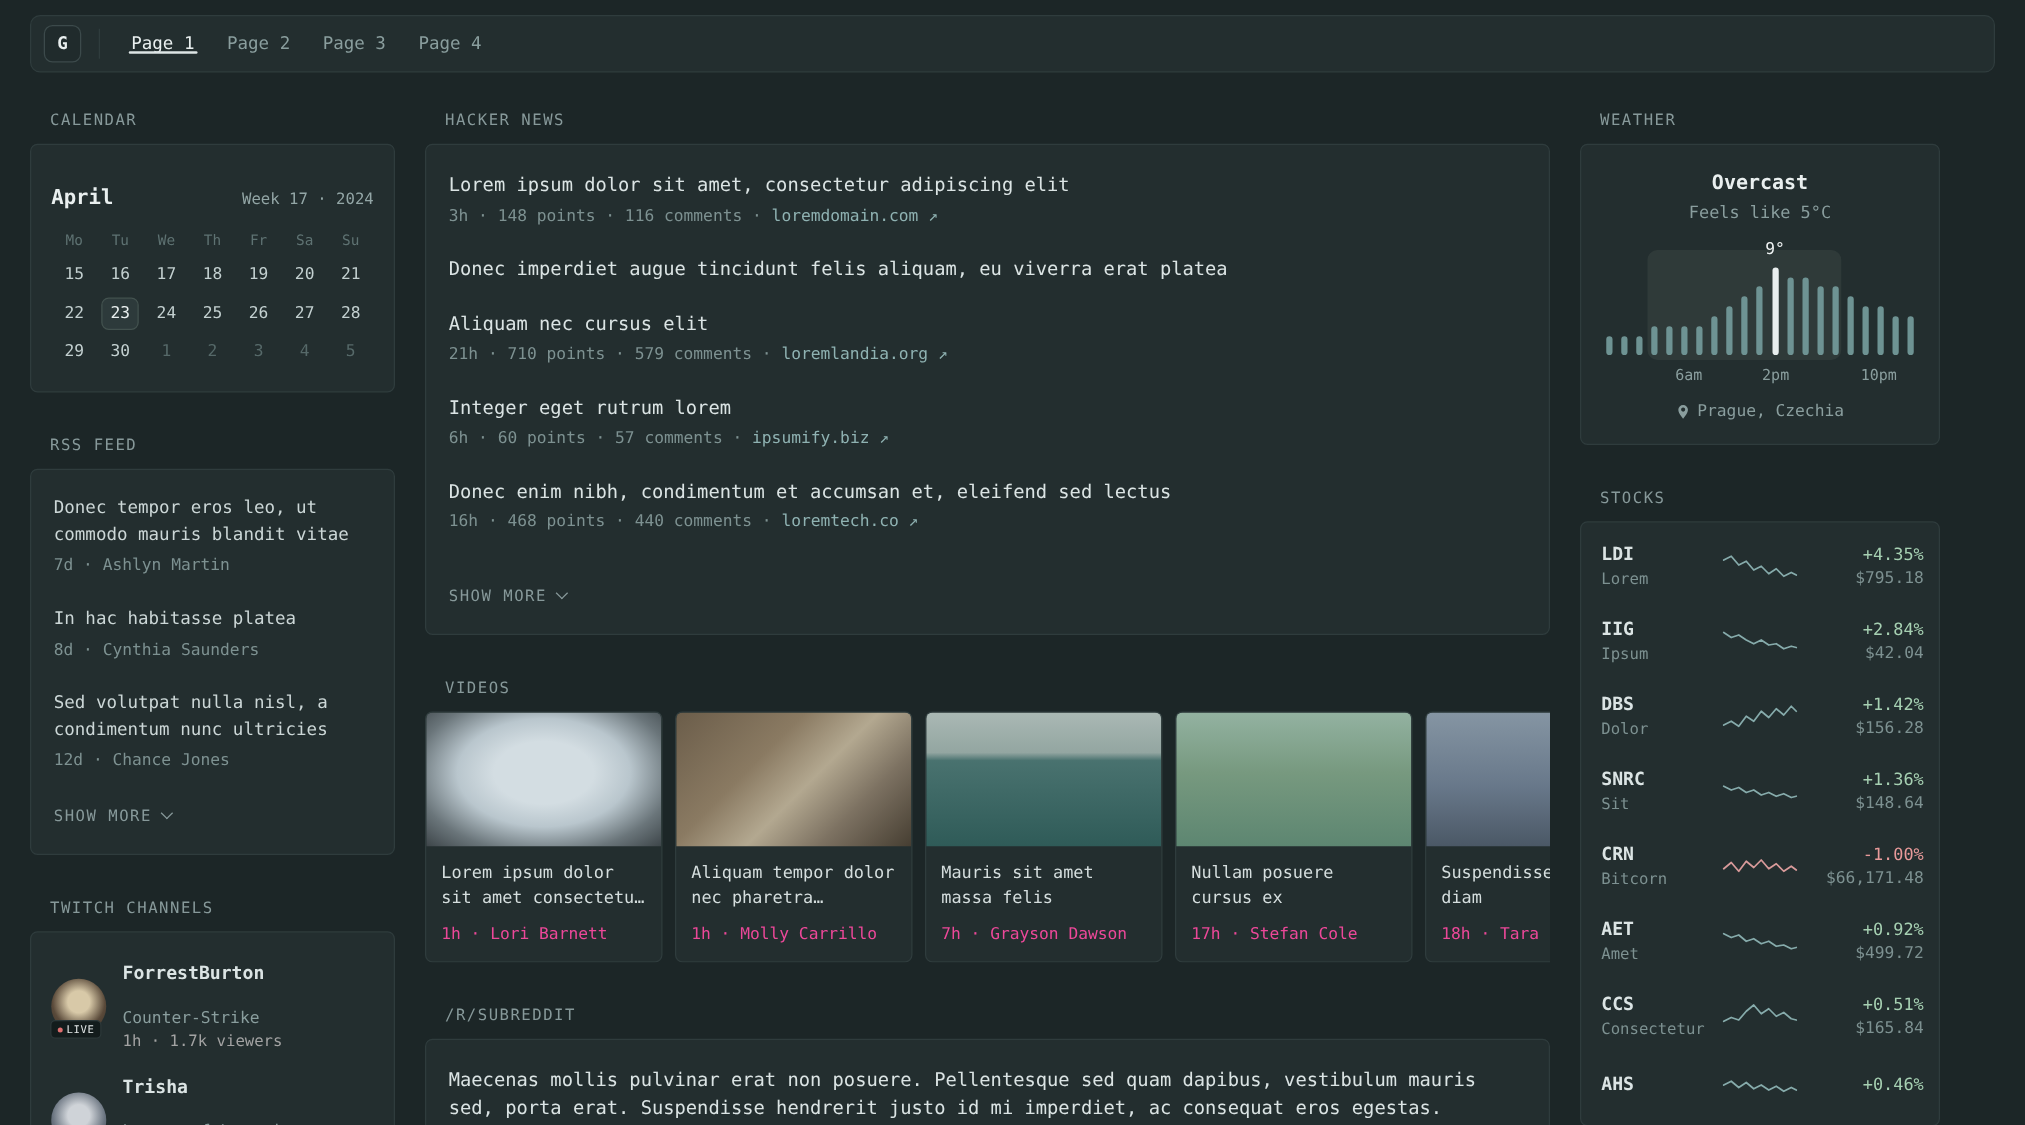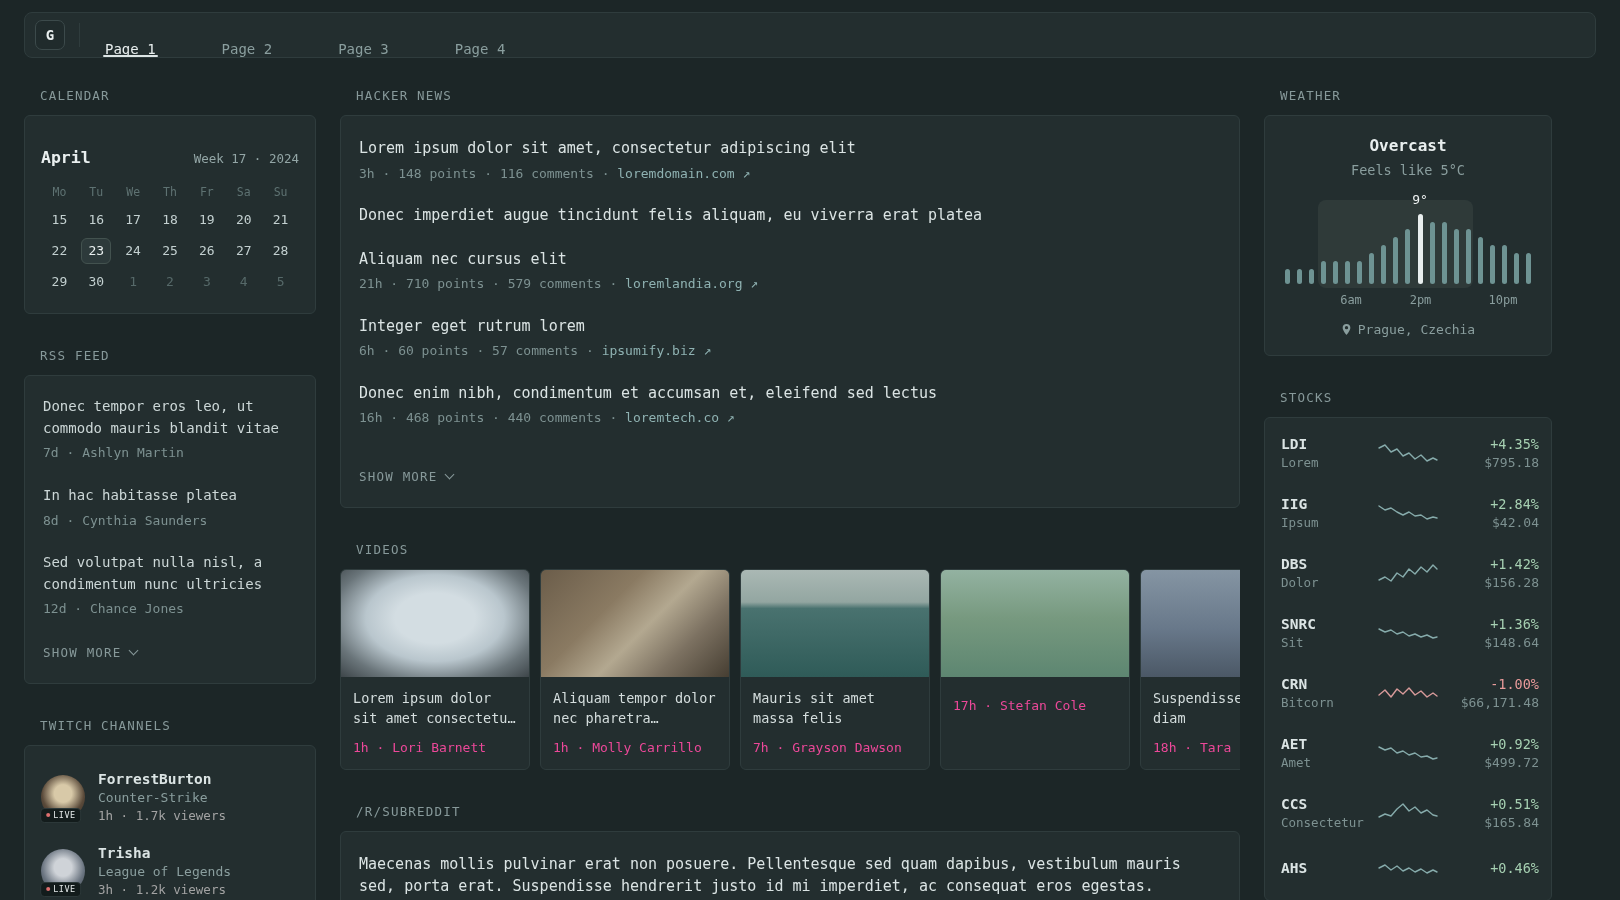--- a/index.html
+++ b/index.html
@@ -26,21 +26,21 @@
     margin:12px 24px 0 24px;height:46px;
     background:var(--card);border:1px solid var(--border);border-radius:8px;
     display:flex;align-items:stretch;padding:0 10px;
   }
   .logo{
     align-self:center;width:30px;height:30px;border:1px solid #3c4a4b;border-radius:7px;
     background:#202b2c;display:flex;align-items:center;justify-content:center;
     font-size:14px;font-weight:bold;color:var(--text-bright);cursor:pointer;
   }
   .nav-divider{align-self:center;width:1px;height:24px;background:var(--border);margin:0 12px 0 14px;}
-  .tabs{display:flex;align-items:flex-end;gap:40px;}
+  .tabs{display:flex;align-items:center;}
   .tab{
     display:flex;align-items:center;padding:0 13px;font-size:14px;color:var(--dim);
     position:relative;cursor:pointer;
   }
   .tab.active{color:var(--text-bright);}
   .tab.active::after{
     content:"";position:absolute;left:11px;right:11px;bottom:0;height:2px;
     background:#dde5e5;border-radius:2px;
   }
   
@@ -88,21 +88,21 @@
   .av1{background:radial-gradient(circle at 50% 42%,#d8c9a8 0 26%,#5a4a3a 62%,#2e2620 100%);}
   .av2{background:radial-gradient(circle at 50% 42%,#cfd3d8 0 26%,#6a7480 62%,#333a42 100%);}
   .live-badge{
     position:absolute;bottom:-4px;left:50%;transform:translateX(-55%);
     background:#131c1c;border:1px solid #2c3839;border-radius:4px;
     font-size:8.5px;letter-spacing:.5px;color:#e3e8e8;padding:1.5px 5px;
     display:flex;align-items:center;gap:3px;white-space:nowrap;
   }
   .live-dot{width:4px;height:4px;border-radius:50%;background:#de6f6f;}
   .tw-name{font-size:14.5px;font-weight:bold;color:#dbe4e4;}
-  .tw-game{font-size:13px;color:var(--dim);margin-top:3px;}
+  .tw-game{font-size:13px;color:var(--dim);margin-top:20px;}
   .tw-meta{font-size:12.5px;color:#a3a3a3;margin-top:3px;}
   
   .hn{padding:21px 18px 22px;}
   .hn-item{margin-bottom:21px;}
   .hn-item:last-of-type{margin-bottom:0;}
   .hn-title{font-size:15px;line-height:1.5;color:#dbe4e4;cursor:pointer;margin-bottom:4px;}
   
   .videos-row{display:flex;gap:10px;overflow:hidden;}
   .video-card{
     width:190px;flex-shrink:0;background:var(--card);
@@ -318,20 +318,21 @@
         <div class="video-card">
           <div class="video-thumb vt3"></div>
           <div class="video-body">
             <div class="video-title">Mauris sit amet massa felis</div>
             <div class="video-meta">7h · Grayson Dawson</div>
           </div>
         </div>
         <div class="video-card">
           <div class="video-thumb vt4"></div>
           <div class="video-body">
+            <div class="video-title">Nullam posuere cursus ex</div>
             <div class="video-meta">17h · Stefan Cole</div>
           </div>
         </div>
         <div class="video-card">
           <div class="video-thumb vt5"></div>
           <div class="video-body">
             <div class="video-title">Suspendisse
 diam</div>
             <div class="video-meta">18h · Tara</div>
           </div>

